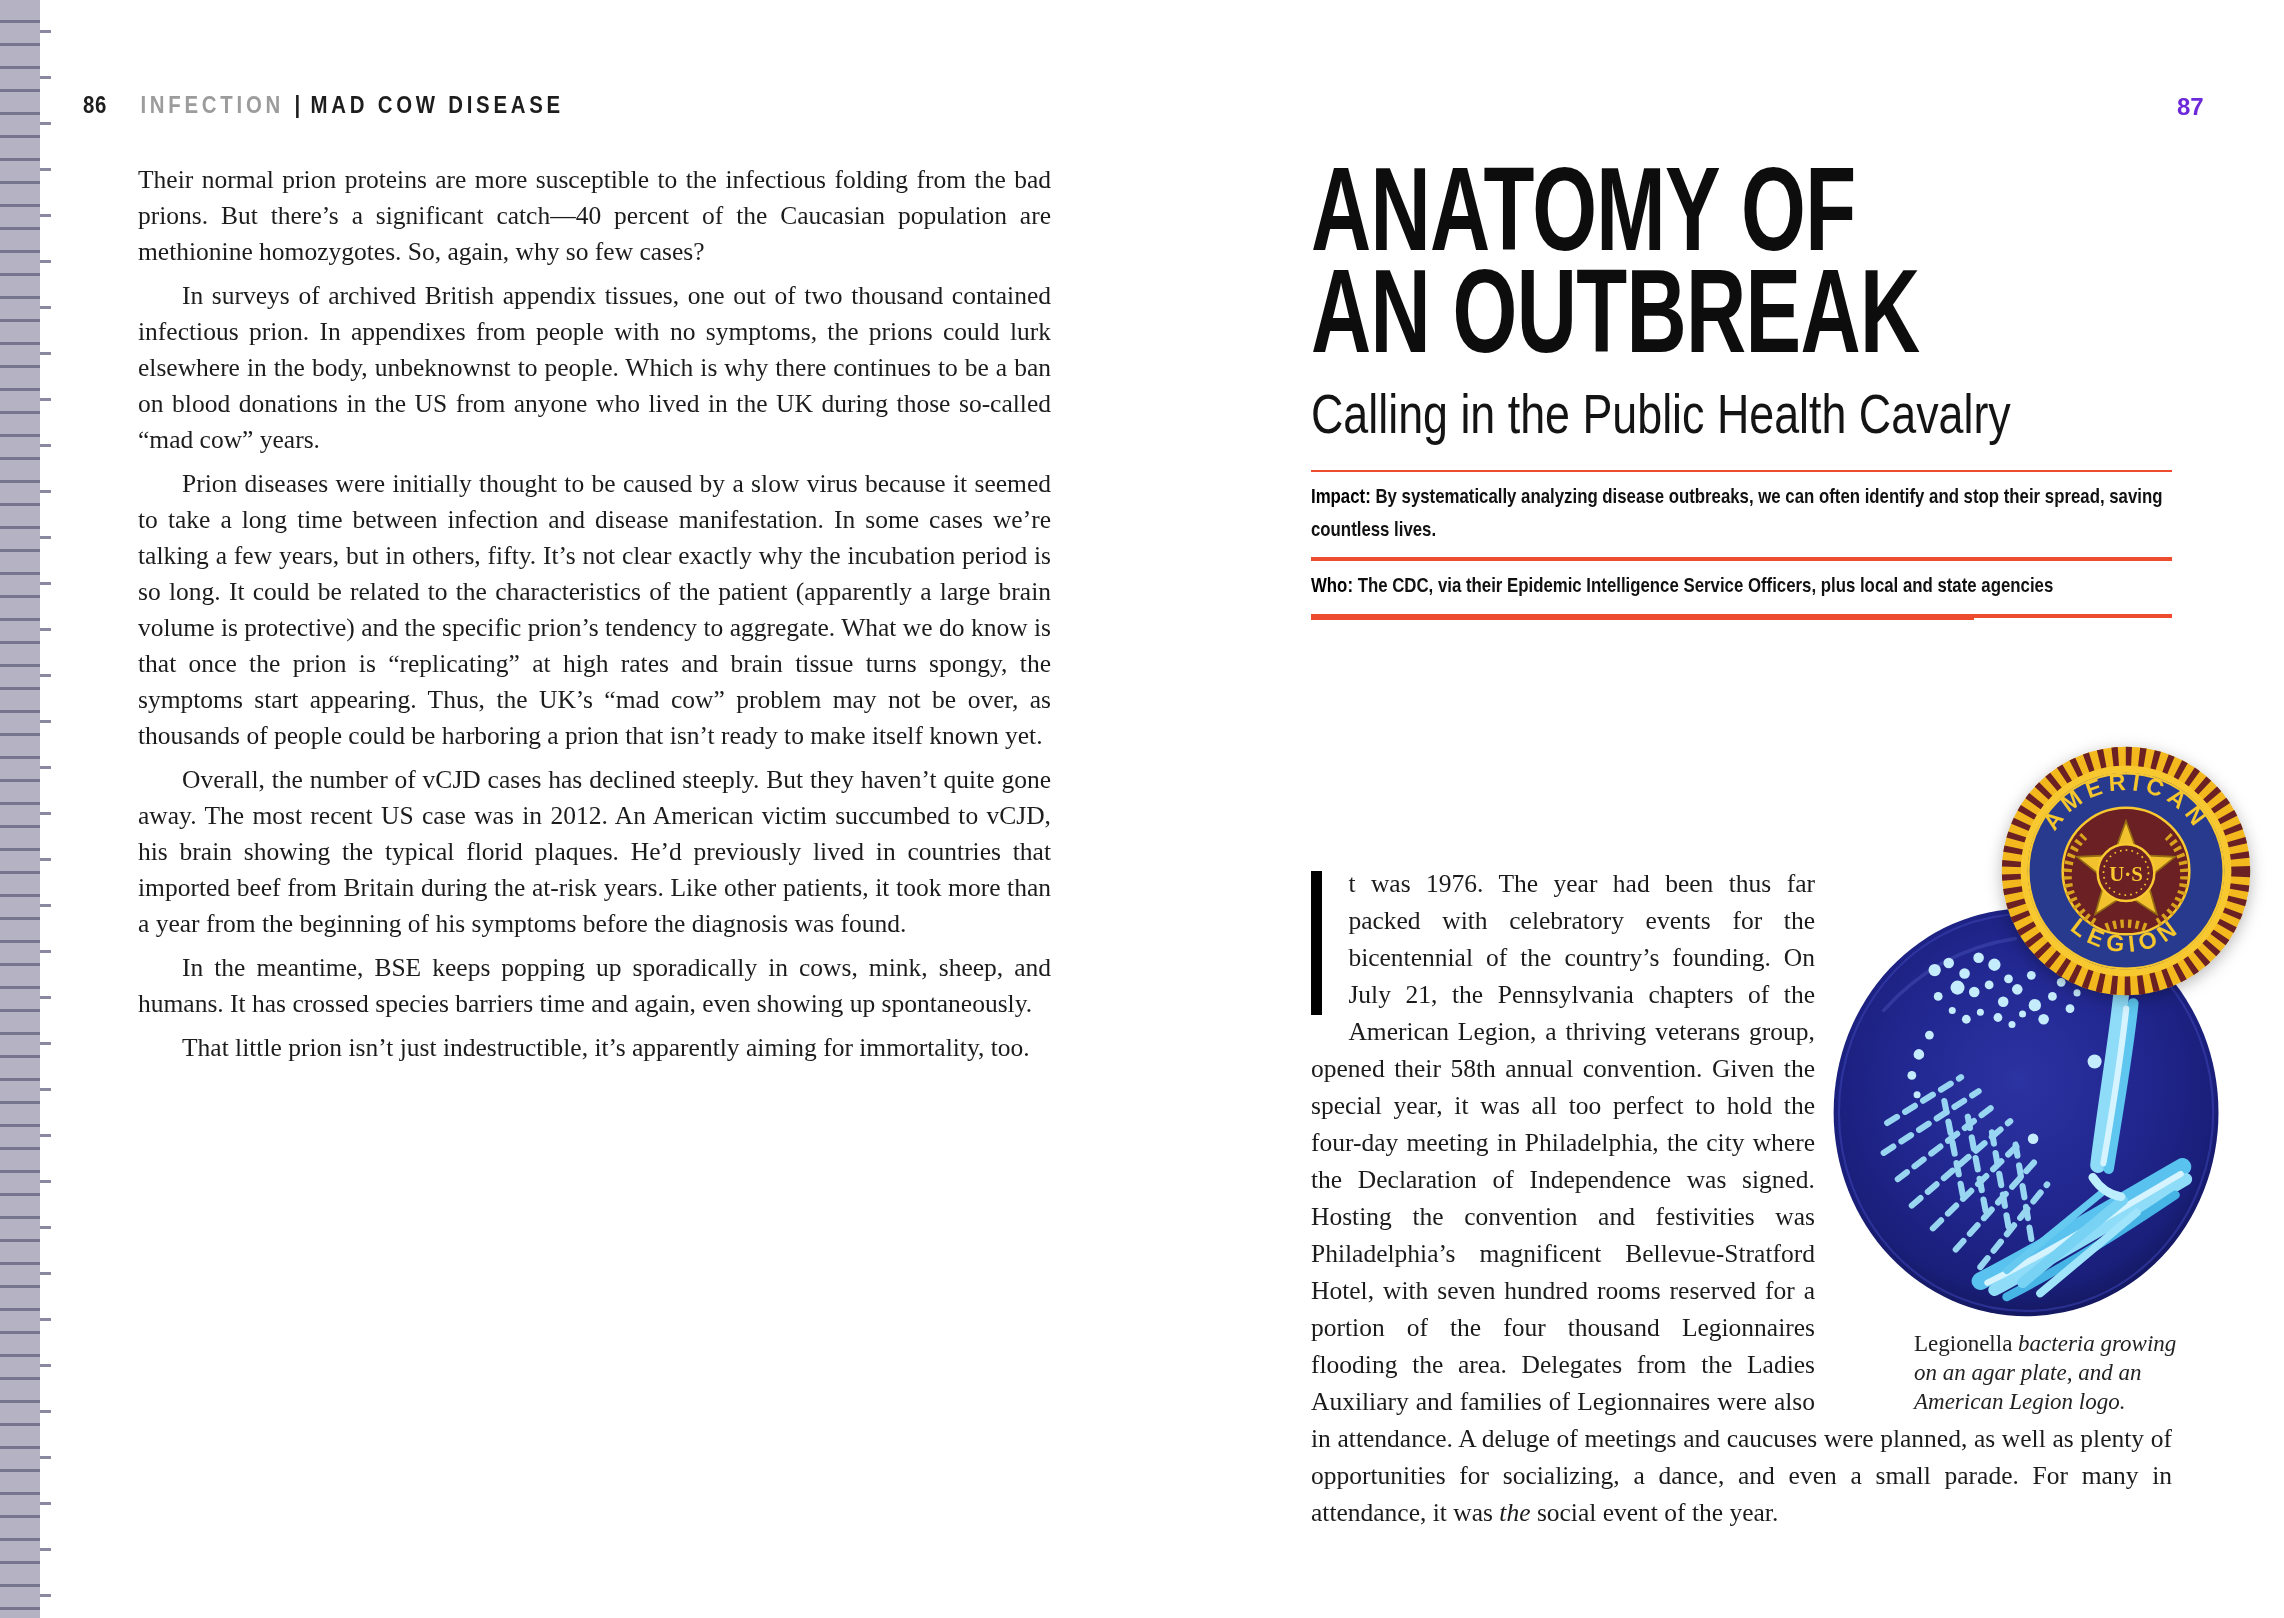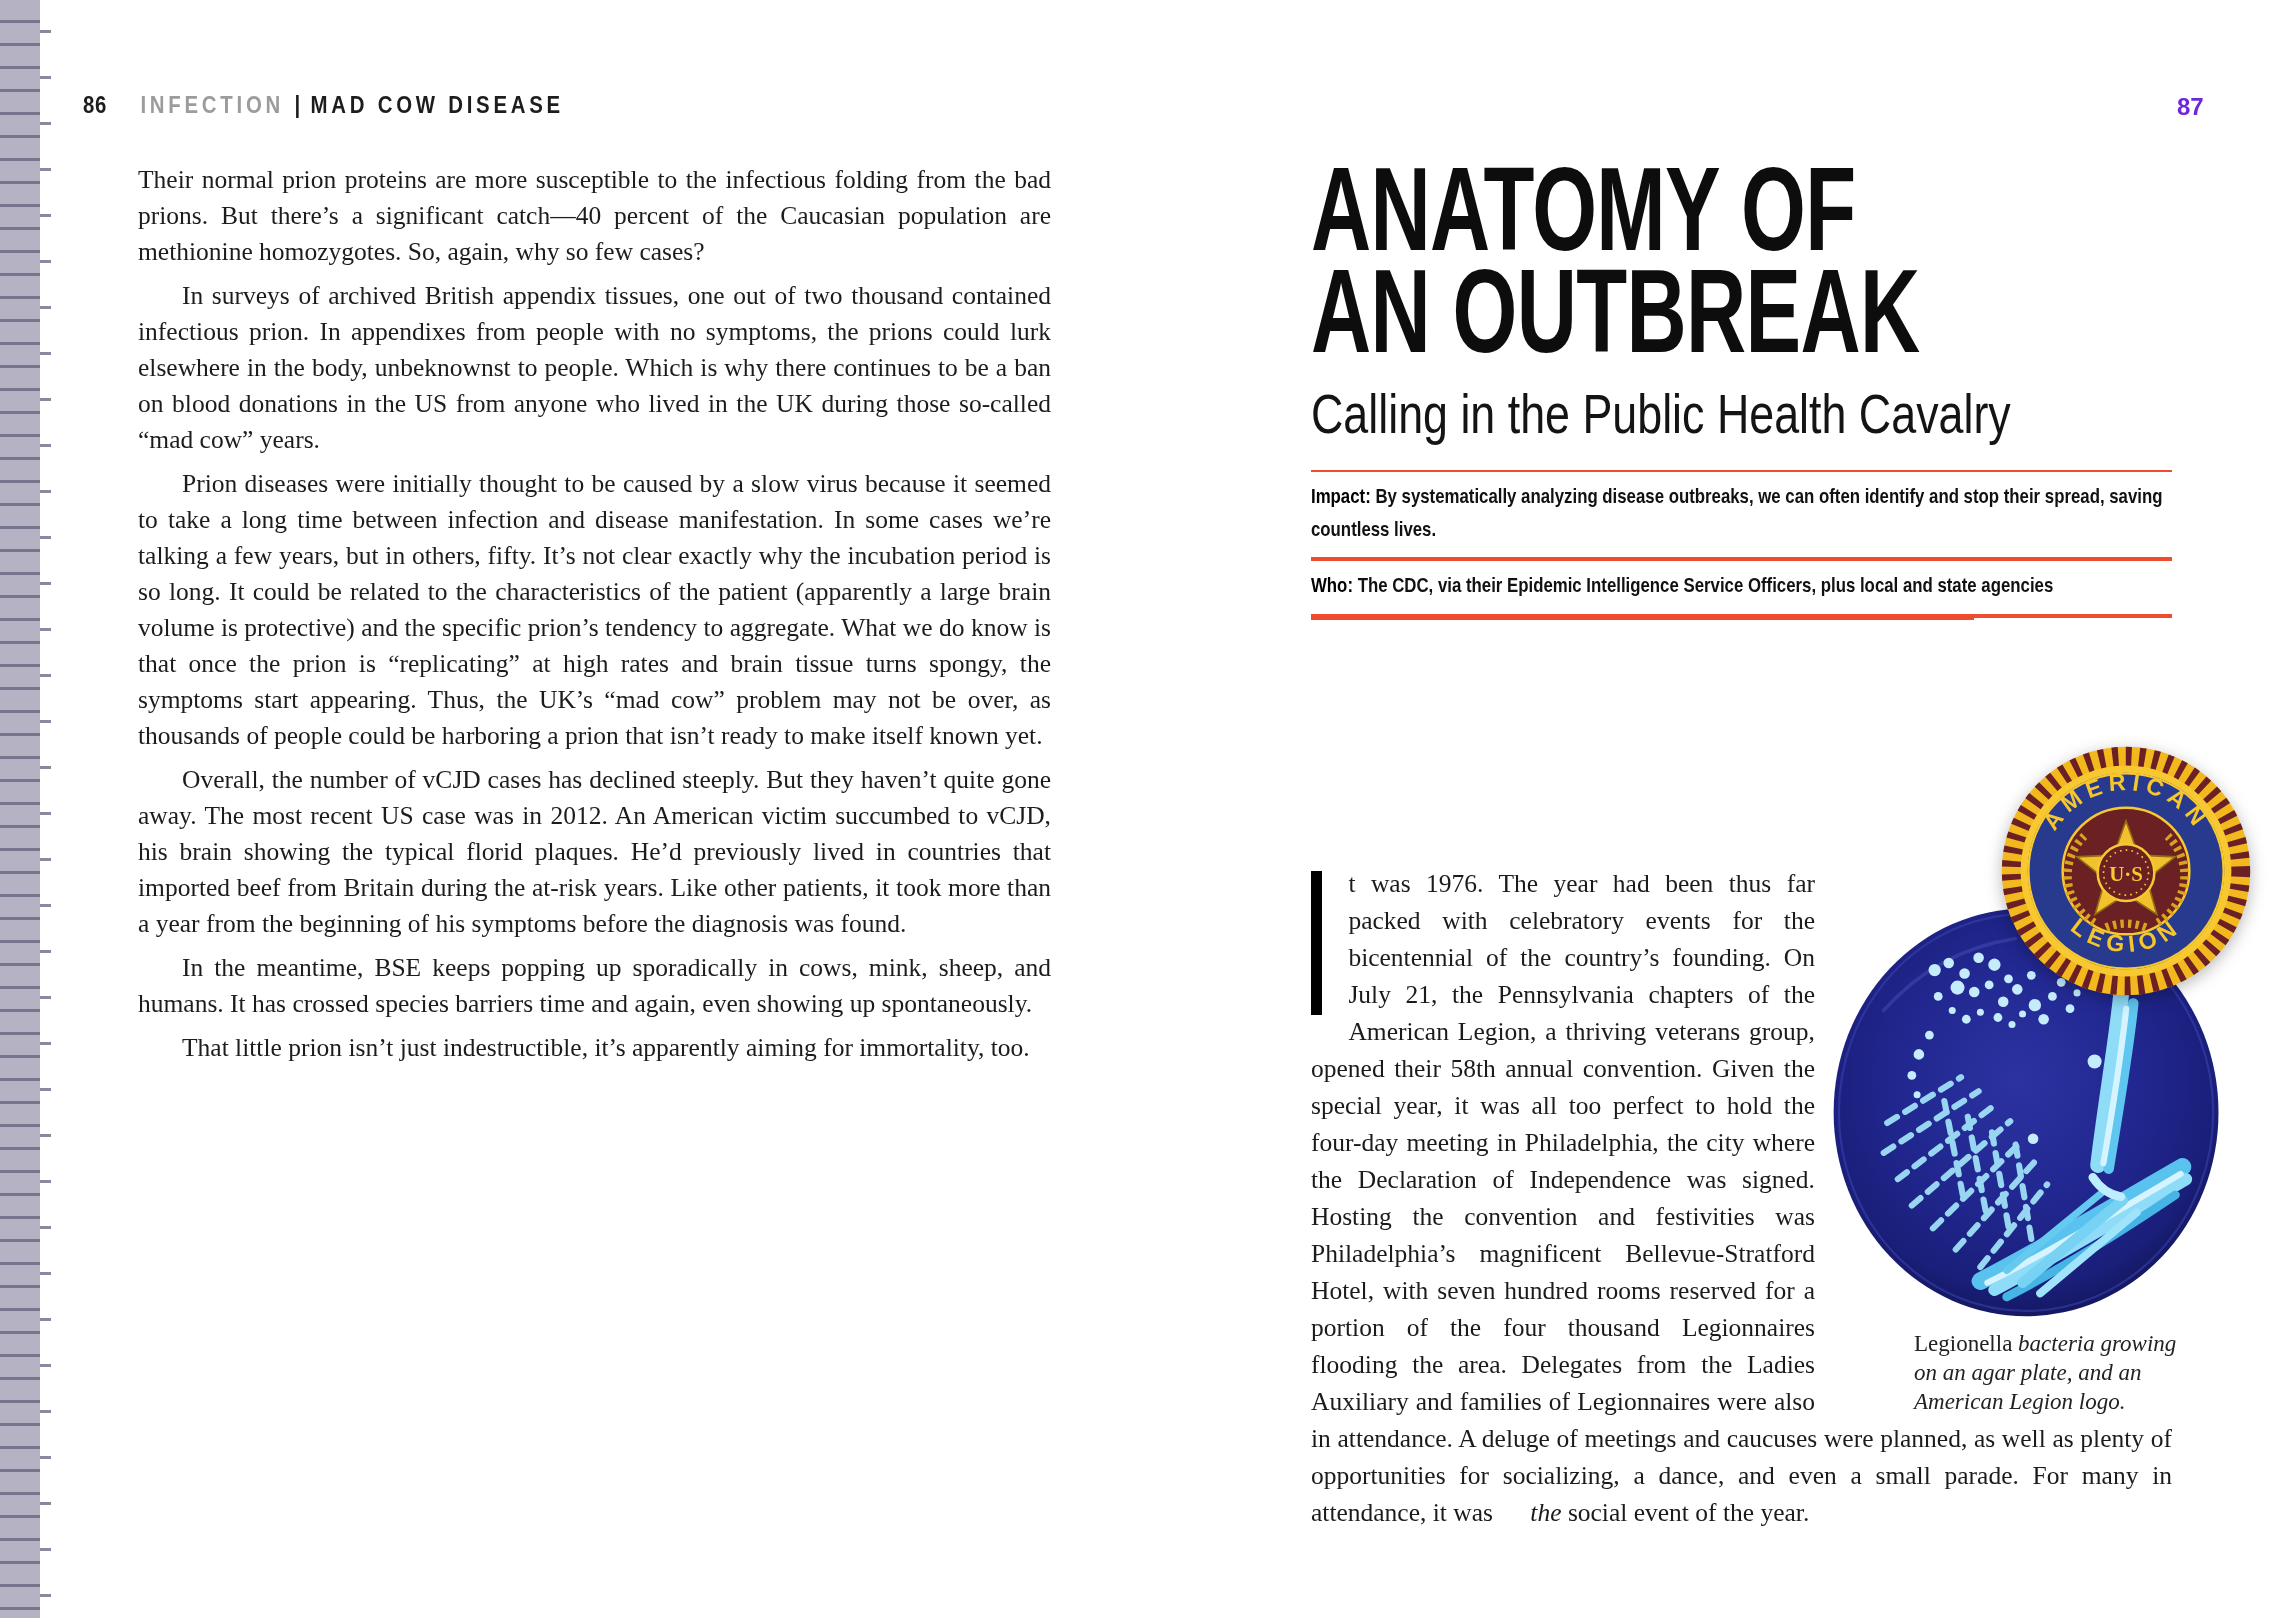--- a/index.html
+++ b/index.html
@@ -88,21 +88,21 @@
   .dish-svg { position:absolute; top:40px; left:0; width:391px; height:413px; z-index:1; }
   .legion-logo {
     position:absolute; top:-119px; left:170px; width:250px; height:250px; z-index:2;
     filter:drop-shadow(0 4.4px 8px rgba(0,0,0,0.28));
   }
   .caption {
     position:absolute; top:464px; left:83px; width:264px; z-index:1;
     font-size:23px; line-height:29px; text-align:left; color:#222222;
   }
   .caption .it { font-style:italic; }
-  .italic { font-style:italic;margin-left:31px; }
+  .italic { font-style:italic; }
 </style>
 </head>
 <body>
 
 <div class="book-edge"></div>
 <div class="book-edge-ticks"></div>
 
 <div>
   <div class="lp-header">
     <span class="pagenum">86</span>

